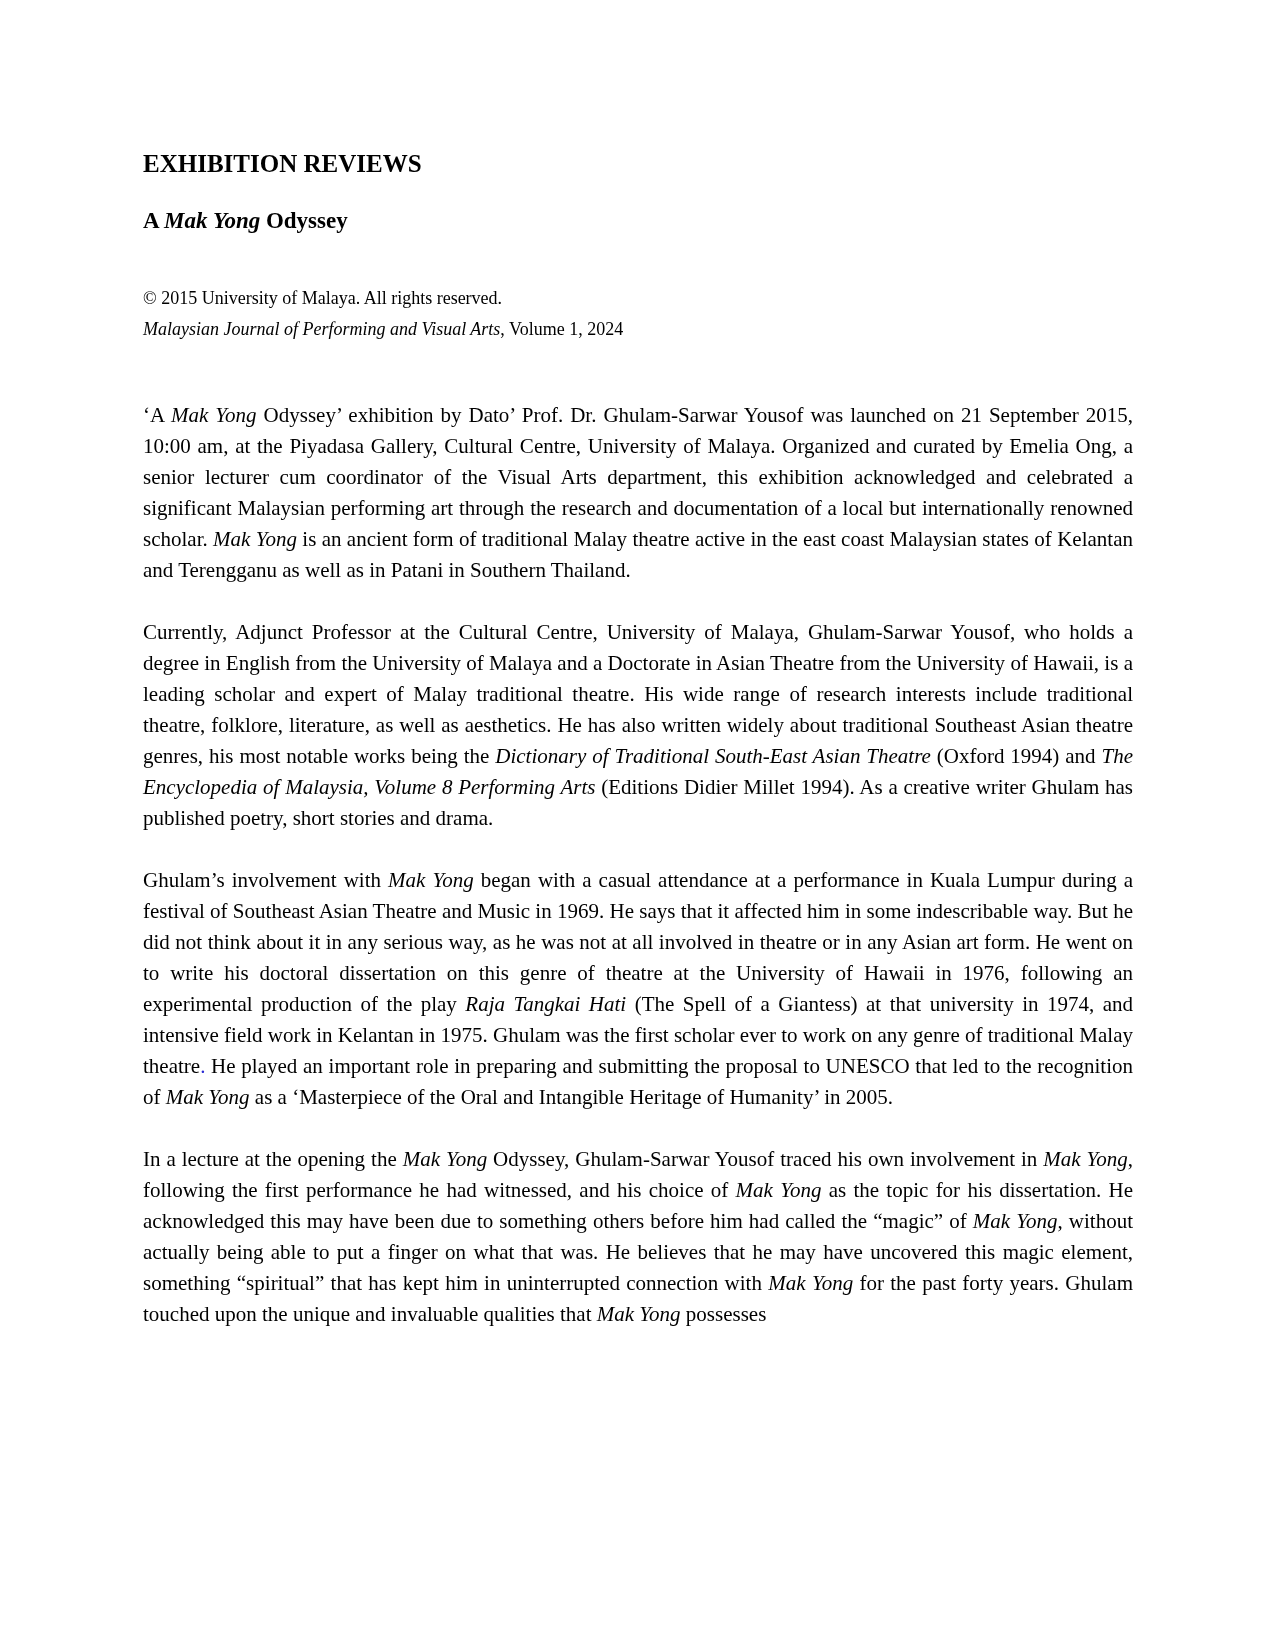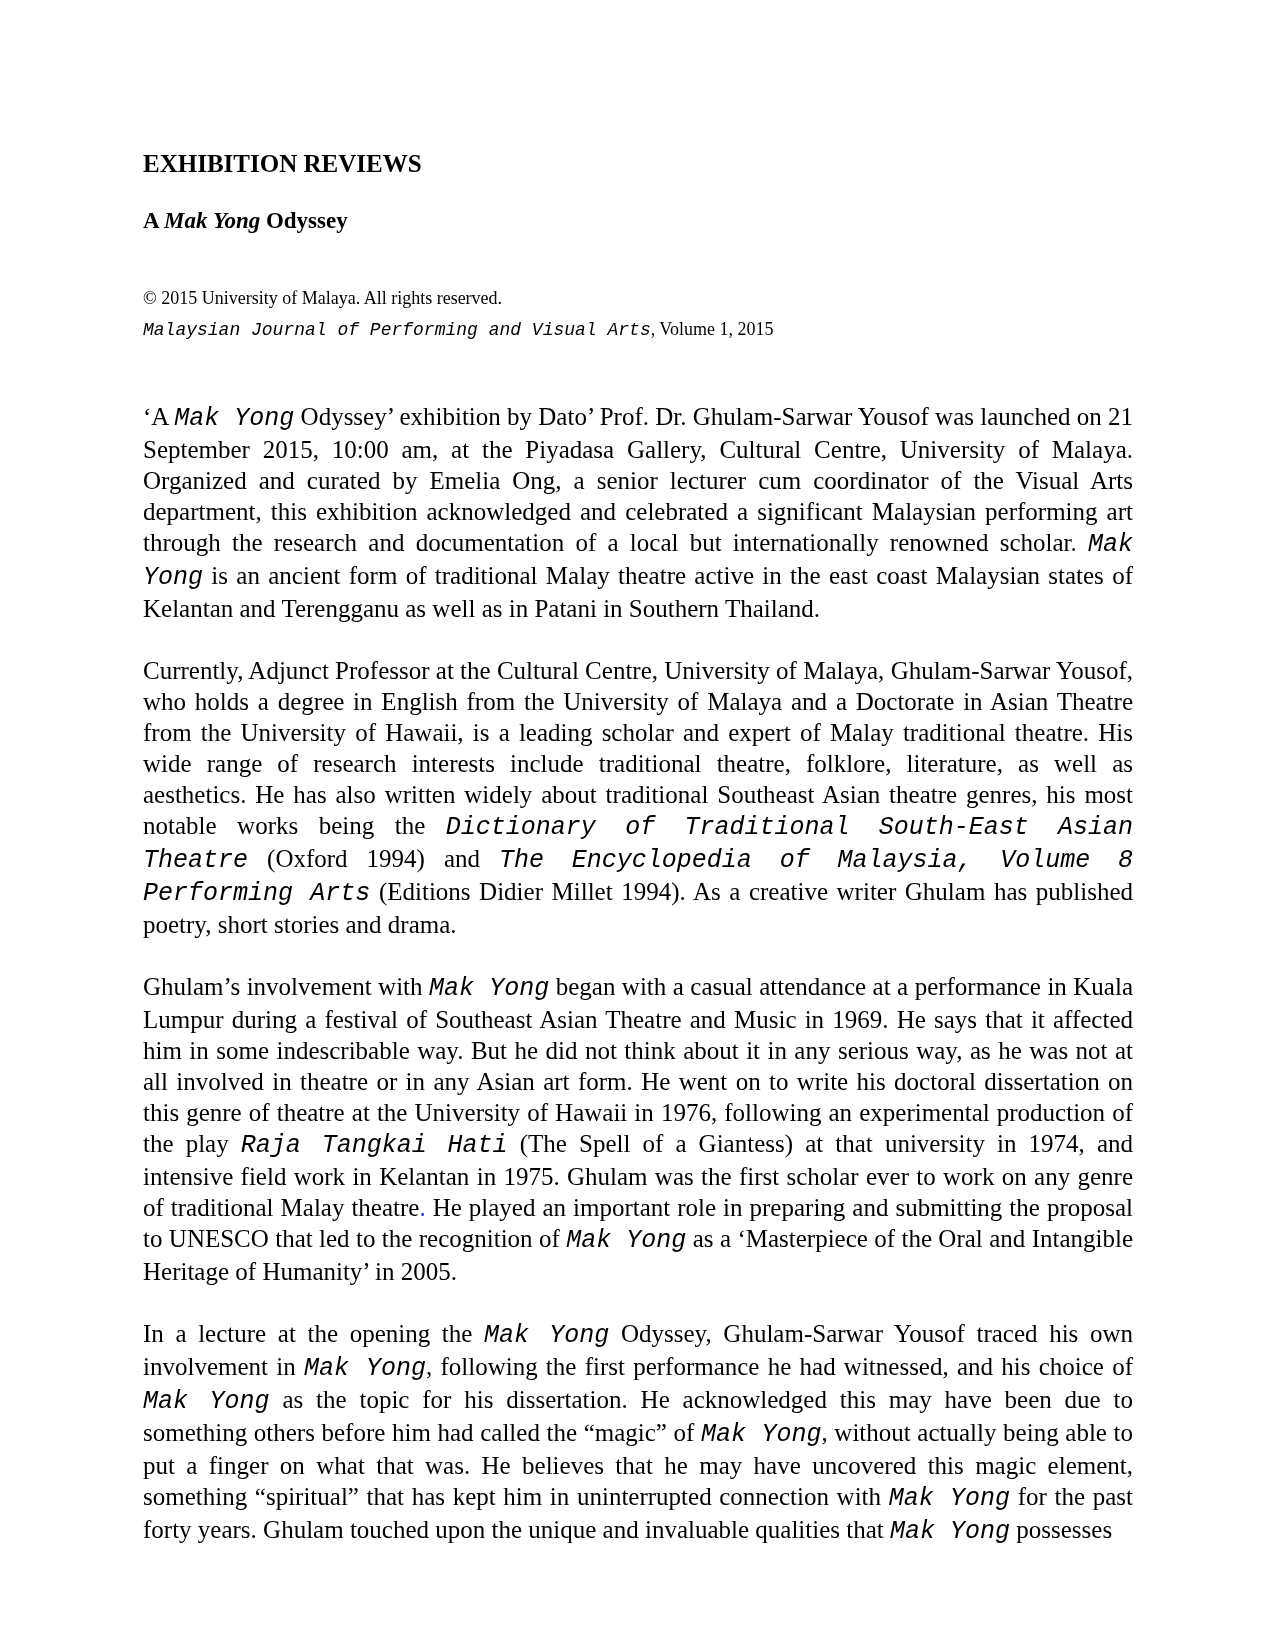--- a/index.html
+++ b/index.html
@@ -27,43 +27,43 @@
     line-height: 31px;
     font-weight: bold;
     margin-bottom: 47px;
   }
   .imprint {
     font-size: 18px;
     line-height: 31px;
     margin-bottom: 55px;
   }
   .body-para {
-    font-size: 25px;
+    font-size: 21px;
     line-height: 31px;
     text-align: justify;
     margin-bottom: 31px;
   }
   .seg-n { font-style: normal; }
-  .seg-i { font-style: italic; font-family: Liberation Mono, monospace; }
+  .seg-i { font-style: italic; }
   .seg-b { font-weight: bold; }
   .seg-bi { font-weight: bold; font-style: italic; }
   .seg-blue { color: var(--link-blue, #2b2bd4); }
 </style>
 </head>
 <body>
 
 <div class="page">
 
   <h1 class="section-heading">EXHIBITION REVIEWS</h1>
 
   <h2 class="article-title"><span class="seg-b">A </span><span class="seg-bi">Mak Yong</span><span class="seg-b"> Odyssey</span></h2>
 
   <div class="imprint">
     <div class="imprint-line">© 2015 University of Malaya. All rights reserved.</div>
-    <div class="imprint-line"><span class="seg-i">Malaysian Journal of Performing and Visual Arts</span><span class="seg-n">, Volume 1, 2015</span></div>
+    <div class="imprint-line"><span class="seg-i">Malaysian Journal of Performing and Visual Arts</span><span class="seg-n">, Volume 1, 2024</span></div>
   </div>
 
   <p class="body-para"><span class="seg-n">‘A </span><span class="seg-i">Mak Yong</span><span class="seg-n"> Odyssey’ exhibition by Dato’ Prof. Dr. Ghulam-Sarwar Yousof was launched on 21 September 2015, 10:00 am, at the Piyadasa Gallery, Cultural Centre, University of Malaya. Organized and curated by Emelia Ong, a senior lecturer cum coordinator of the Visual Arts department, this exhibition acknowledged and celebrated a significant Malaysian performing art through the research and documentation of a local but internationally renowned scholar.  </span><span class="seg-i">Mak Yong</span><span class="seg-n"> is an ancient form of traditional Malay theatre active in the east coast Malaysian states of Kelantan and Terengganu as well as in Patani in Southern Thailand.</span></p>
 
   <p class="body-para"><span class="seg-n">Currently, Adjunct Professor at the Cultural Centre, University of Malaya, Ghulam-Sarwar Yousof, who holds a degree in English from the University of Malaya and a Doctorate in Asian Theatre from the University of Hawaii, is a leading scholar and expert of Malay traditional theatre. His wide range of research interests include traditional theatre, folklore, literature, as well as aesthetics. He has also written widely about traditional Southeast Asian theatre genres, his most notable works being the </span><span class="seg-i">Dictionary of Traditional South-East Asian Theatre</span><span class="seg-n"> (Oxford 1994) and </span><span class="seg-i">The Encyclopedia of Malaysia, Volume 8 Performing Arts</span><span class="seg-n"> (Editions Didier Millet 1994). As a creative writer Ghulam has published poetry, short stories and drama.</span></p>
 
   <p class="body-para"><span class="seg-n">Ghulam’s involvement with </span><span class="seg-i">Mak Yong</span><span class="seg-n"> began with a casual attendance at a performance in Kuala Lumpur during a festival of Southeast Asian Theatre and Music in 1969. He says that it affected him in some indescribable way. But he did not think about it in any serious way, as he was not at all involved in theatre or in any Asian art form. He went on to write his doctoral dissertation on this genre of theatre at the University of Hawaii in 1976, following an experimental production of the play </span><span class="seg-i">Raja Tangkai Hati</span><span class="seg-n"> (The Spell of a Giantess) at that university in 1974, and intensive field work in Kelantan in 1975. Ghulam was the first scholar ever to work on any genre of traditional Malay theatre</span><span class="seg-blue">.</span><span class="seg-n"> He played an important role in preparing and submitting the proposal to UNESCO that led to the recognition of </span><span class="seg-i">Mak Yong</span><span class="seg-n"> as a ‘Masterpiece of the Oral and Intangible Heritage of Humanity’ in 2005.</span></p>
 
   <p class="body-para"><span class="seg-n">In a lecture at the opening the </span><span class="seg-i">Mak Yong</span><span class="seg-n"> Odyssey, Ghulam-Sarwar Yousof traced his own involvement in </span><span class="seg-i">Mak Yong</span><span class="seg-n">, following the first performance he had witnessed, and his choice of </span><span class="seg-i">Mak Yong</span><span class="seg-n"> as the topic for his dissertation. He acknowledged this may have been due to something others before him had called the “magic” of </span><span class="seg-i">Mak Yong</span><span class="seg-n">, without actually being able to put a finger on what that was. He believes that he may have uncovered this magic element, something “spiritual” that has kept him in uninterrupted connection with </span><span class="seg-i">Mak Yong</span><span class="seg-n"> for the past forty years. Ghulam touched upon the unique and invaluable qualities that </span><span class="seg-i">Mak Yong</span><span class="seg-n"> possesses</span></p>
 

